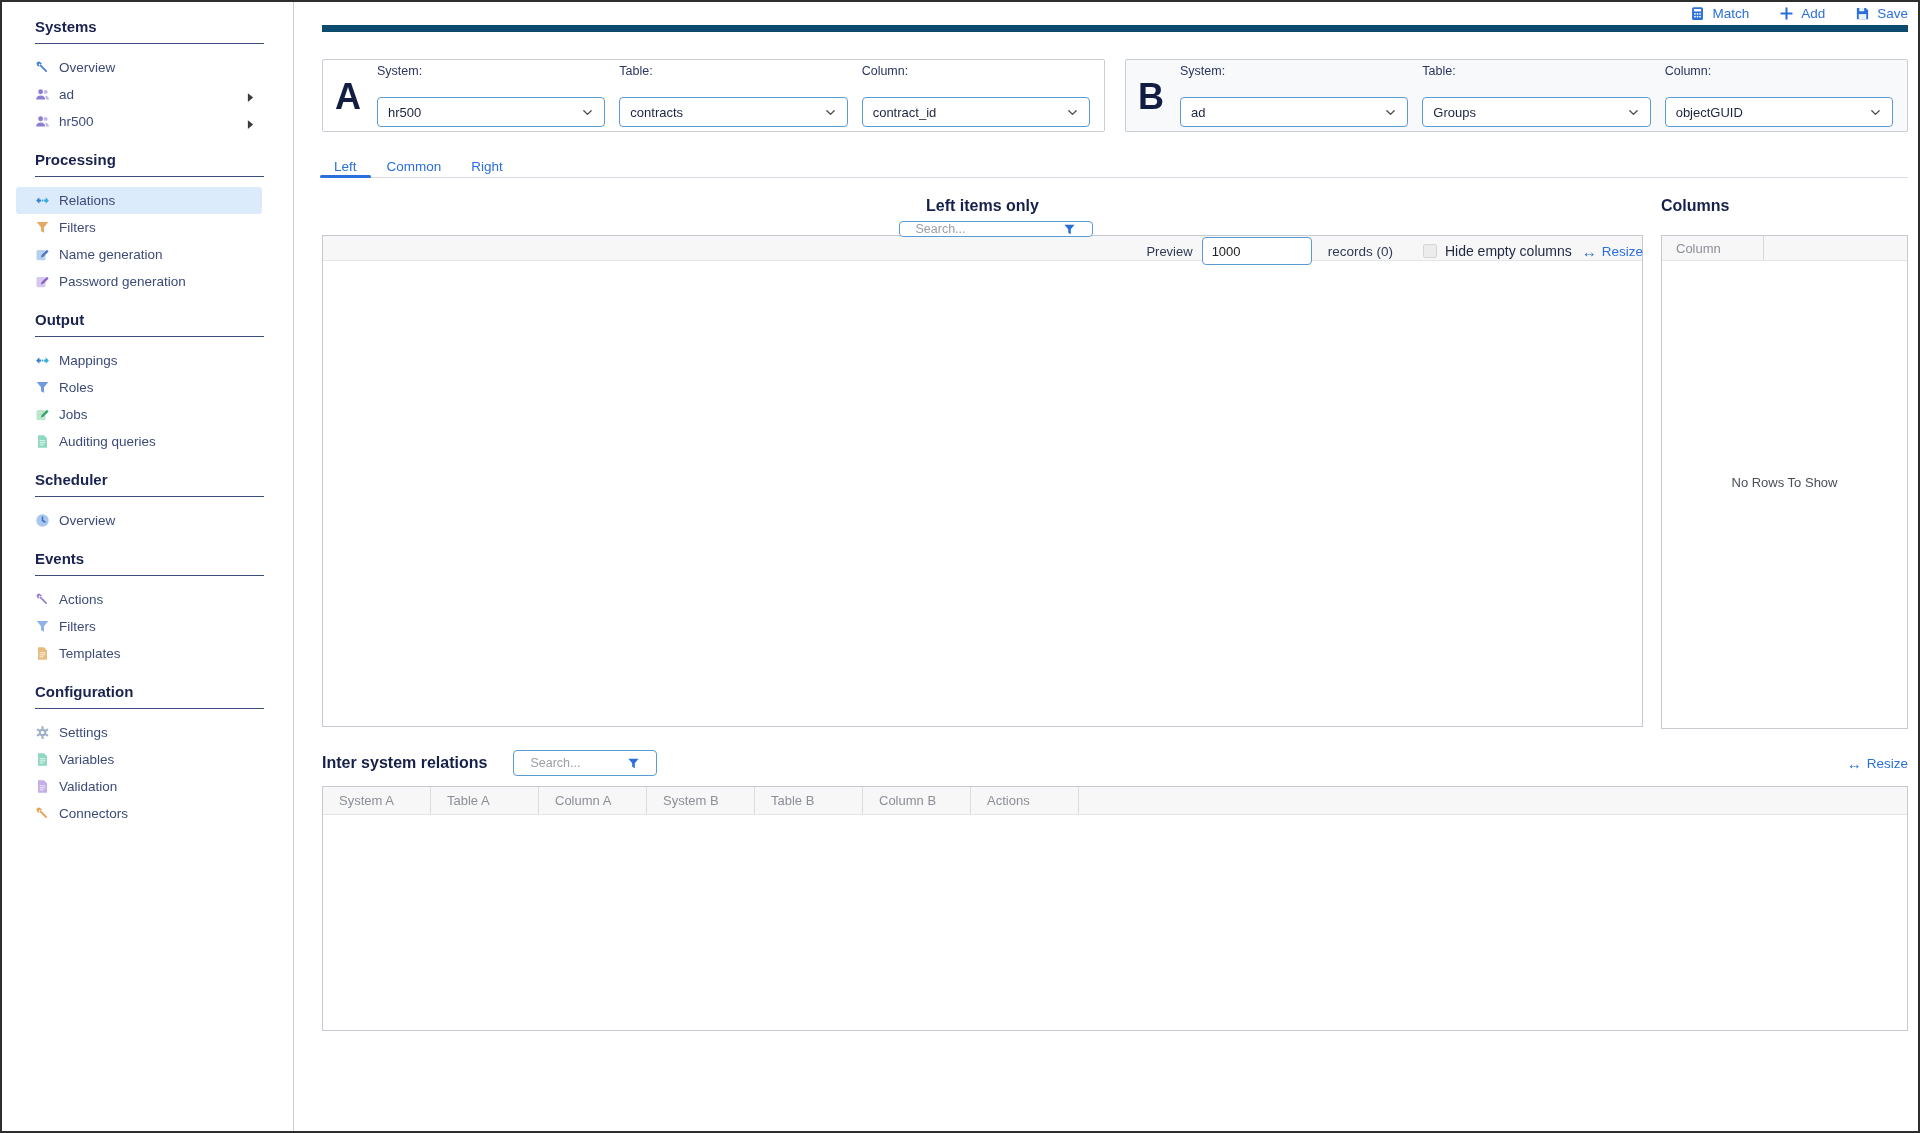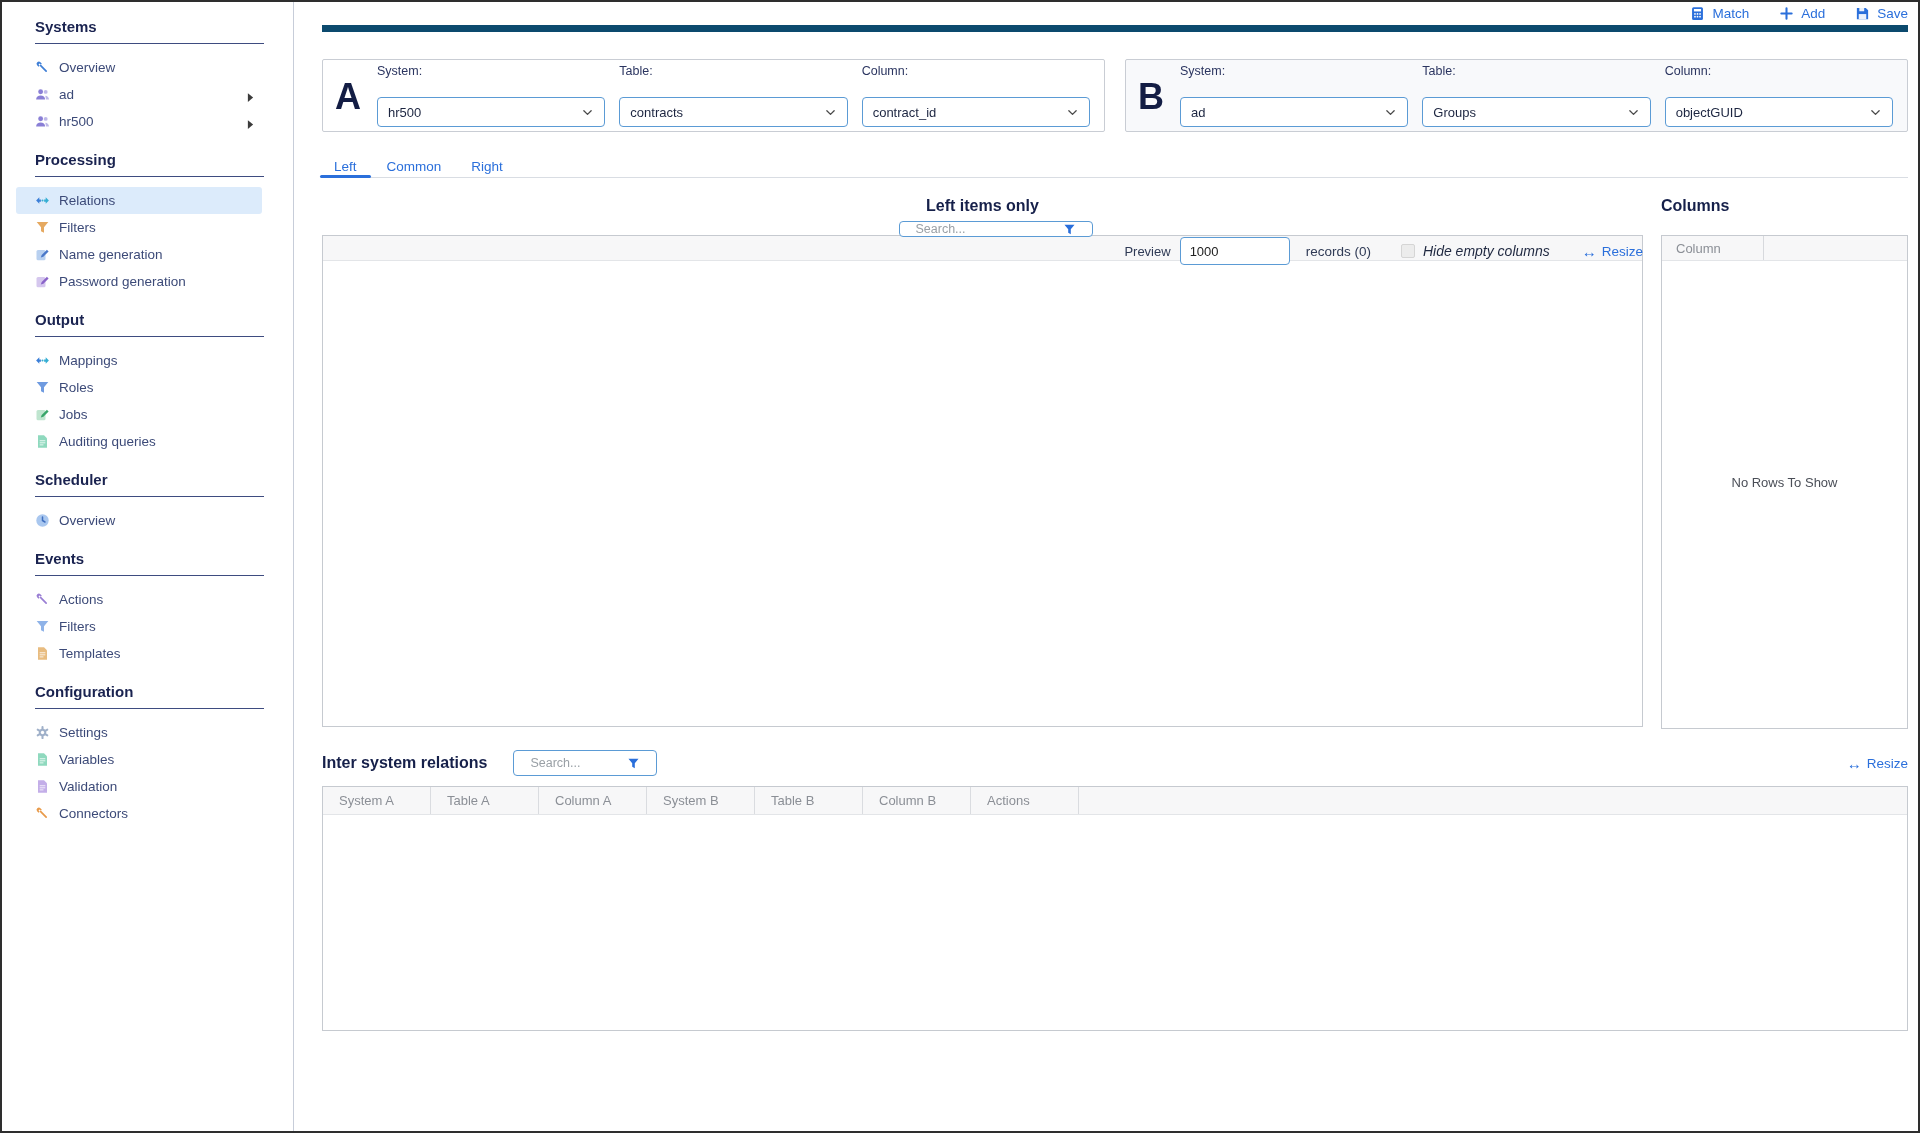--- a/index.html
+++ b/index.html
@@ -82,21 +82,21 @@
   .search-box input::placeholder { color:#9aa0a6; }
   .search-box svg { width:13px; height:13px; flex:0 0 13px; }
   .right-cluster { margin-left:auto; display:flex; align-items:center; }
   .lbl { font-size:13px; color:#2f3a55; }
   .preview-input {
     width:110px; height:28px; border:1px solid #5b9bd5; border-radius:4px;
     padding:6px 9px; font-size:13px; color:#222; font-family:inherit; outline:none; margin:0 16px 0 9px;
   }
   .records { font-size:13.5px; color:#2f3a55; margin-right:30px; }
   .checkbox { width:14px; height:14px; background:#ececec; border:1px solid #d5d5d5; border-radius:2px; cursor:pointer; }
-  .hide-lbl { font-size:14px; color:#1f2840; margin:0 32px 0 8px;font-style:italic; }
+  .hide-lbl { font-size:14px; color:#1f2840; margin:0 10px 0 8px; }
   .resize-link { display:flex; align-items:center; gap:5px; color:#2a6fdb; font-size:13.5px; cursor:pointer; white-space:nowrap; }
   .resize-link .arrows { font-size:15px; line-height:1; }
   
   .grid-box { margin-top:14px; height:492px; border:1px solid #c6cad0; background:#fff; }
   .grid-header { height:25px; background:#f7f7f8; border-bottom:1px solid #e3e5e8; }
   .cols-box { margin-top:14px; height:494px; border:1px solid #c6cad0; background:#fff; position:relative; }
   .cols-header { height:25px; background:#f7f7f8; border-bottom:1px solid #e3e5e8; display:flex; align-items:stretch; }
   .cols-header .hcell {
     width:102px; padding-left:14px; font-size:13px; color:#8b8f96;
     display:flex; align-items:center; border-right:1px solid #d7d9dd;

